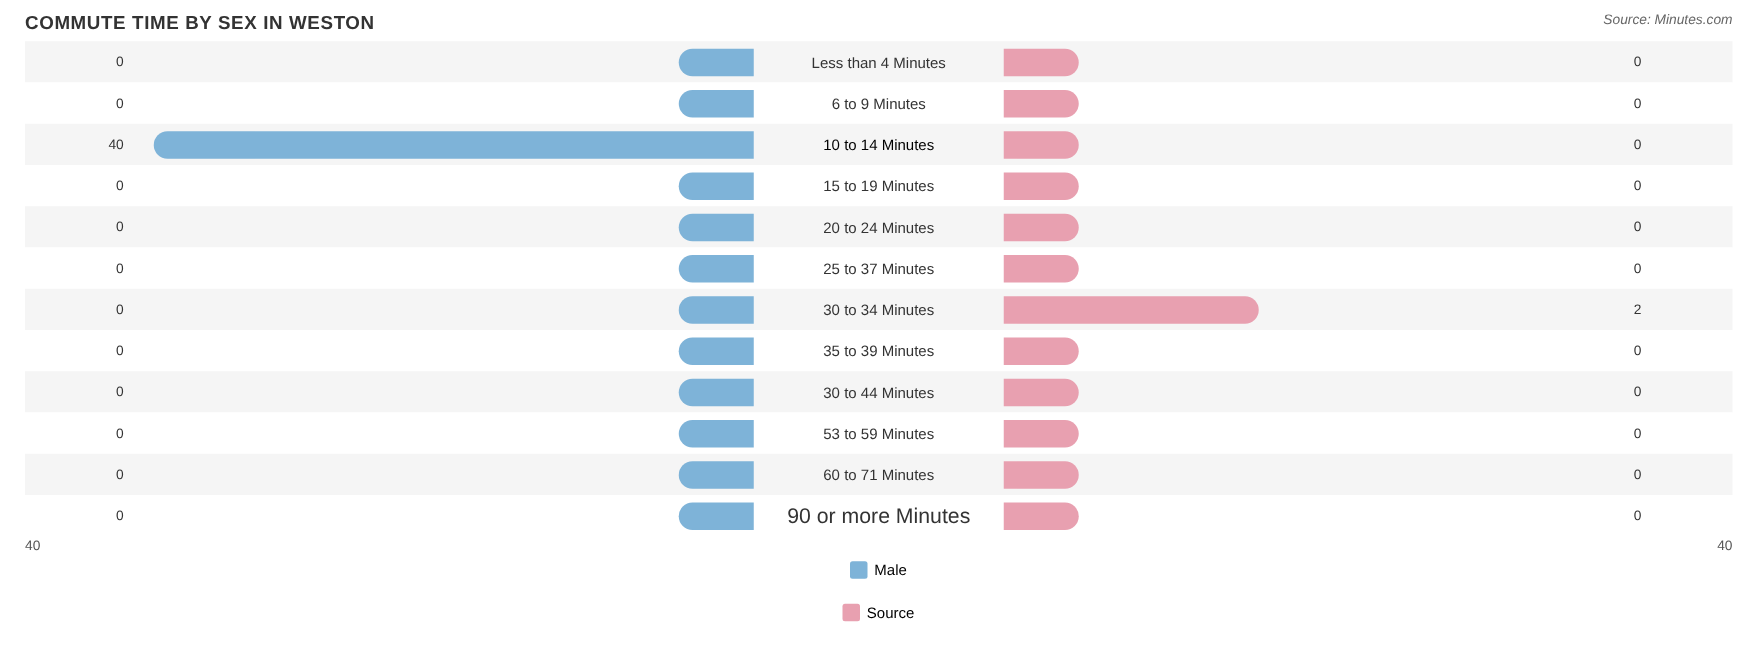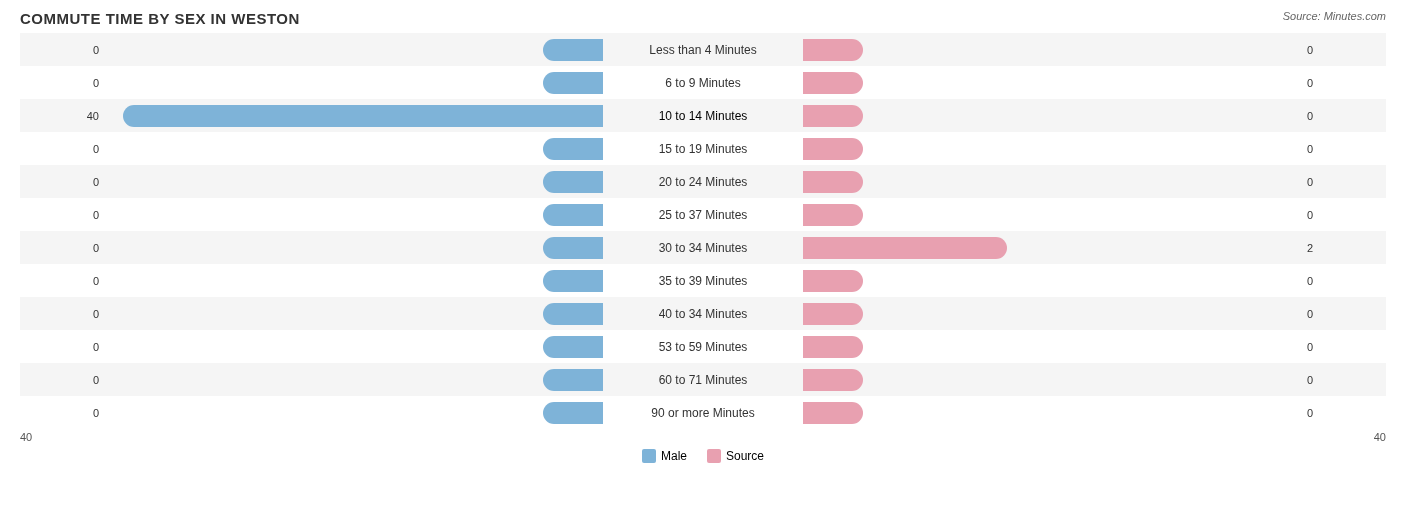--- a/index.html
+++ b/index.html
@@ -39,20 +39,21 @@
     }
 
     
     .legend {
       display: flex;
       justify-content: center;
       align-items: center;
       gap: 20px;
       margin-top: 4px;
       font-size: 12px;
+      flex-direction: column;
     }
 
     .legend-item {
       display: flex;
       align-items: center;
       gap: 5px;
     }
 
     .legend-box {
       width: 14px;
@@ -207,21 +208,21 @@
           <span style="font-size: 11px; color: rgb(51, 51, 51); min-width: 28px; padding-left: 4px;">0</span>
         </div>
       </div>
       <div style="display: flex; align-items: center; height: 33px; background: rgb(245, 245, 245); width: 100%;">
         <div style="display: flex; align-items: center; justify-content: flex-end; width: 50%; height: 100%; padding-right: 0px;">
           <span style="font-size: 11px; color: rgb(51, 51, 51); min-width: 28px; text-align: right; padding-right: 4px;">0</span>
           <div style="display: flex; align-items: center; justify-content: flex-end; height: 22px; width: 500px;">
             <div style="background: rgb(126, 179, 216); height: 22px; width: 60px; border-radius: 11px 0px 0px 11px;"></div>
           </div>
         </div>
-        <div style="width: 200px; text-align: center; font-size: 12px; color: rgb(51, 51, 51); flex-shrink: 0; padding: 0px 4px; white-space: nowrap;">40 to 34 Minutes</div>
+        <div style="width: 200px; text-align: center; font-size: 12px; color: rgb(51, 51, 51); flex-shrink: 0; padding: 0px 4px; white-space: nowrap;">30 to 44 Minutes</div>
         <div style="display: flex; align-items: center; justify-content: flex-start; width: 50%; height: 100%;">
           <div style="display: flex; align-items: center; height: 22px; width: 500px;">
             <div style="background: rgb(232, 160, 176); height: 22px; width: 60px; border-radius: 0px 11px 11px 0px;"></div>
           </div>
           <span style="font-size: 11px; color: rgb(51, 51, 51); min-width: 28px; padding-left: 4px;">0</span>
         </div>
       </div>
       <div style="display: flex; align-items: center; height: 33px; background: rgb(255, 255, 255); width: 100%;">
         <div style="display: flex; align-items: center; justify-content: flex-end; width: 50%; height: 100%; padding-right: 0px;">
           <span style="font-size: 11px; color: rgb(51, 51, 51); min-width: 28px; text-align: right; padding-right: 4px;">0</span>
@@ -252,21 +253,21 @@
           <span style="font-size: 11px; color: rgb(51, 51, 51); min-width: 28px; padding-left: 4px;">0</span>
         </div>
       </div>
       <div style="display: flex; align-items: center; height: 33px; background: rgb(255, 255, 255); width: 100%;">
         <div style="display: flex; align-items: center; justify-content: flex-end; width: 50%; height: 100%; padding-right: 0px;">
           <span style="font-size: 11px; color: rgb(51, 51, 51); min-width: 28px; text-align: right; padding-right: 4px;">0</span>
           <div style="display: flex; align-items: center; justify-content: flex-end; height: 22px; width: 500px;">
             <div style="background: rgb(126, 179, 216); height: 22px; width: 60px; border-radius: 11px 0px 0px 11px;"></div>
           </div>
         </div>
-        <div style="width: 200px; text-align: center; font-size: 12px; color: rgb(51, 51, 51); flex-shrink: 0; padding: 0px 4px; white-space: nowrap;">90 or more Minutes</div>
+        <div style="width: 200px; text-align: center; font-size: 17px; color: rgb(51, 51, 51); flex-shrink: 0; padding: 0px 4px; white-space: nowrap;">90 or more Minutes</div>
         <div style="display: flex; align-items: center; justify-content: flex-start; width: 50%; height: 100%;">
           <div style="display: flex; align-items: center; height: 22px; width: 500px;">
             <div style="background: rgb(232, 160, 176); height: 22px; width: 60px; border-radius: 0px 11px 11px 0px;"></div>
           </div>
           <span style="font-size: 11px; color: rgb(51, 51, 51); min-width: 28px; padding-left: 4px;">0</span>
         </div>
       </div>
     </div>
 
   <div class="axis-bottom">

